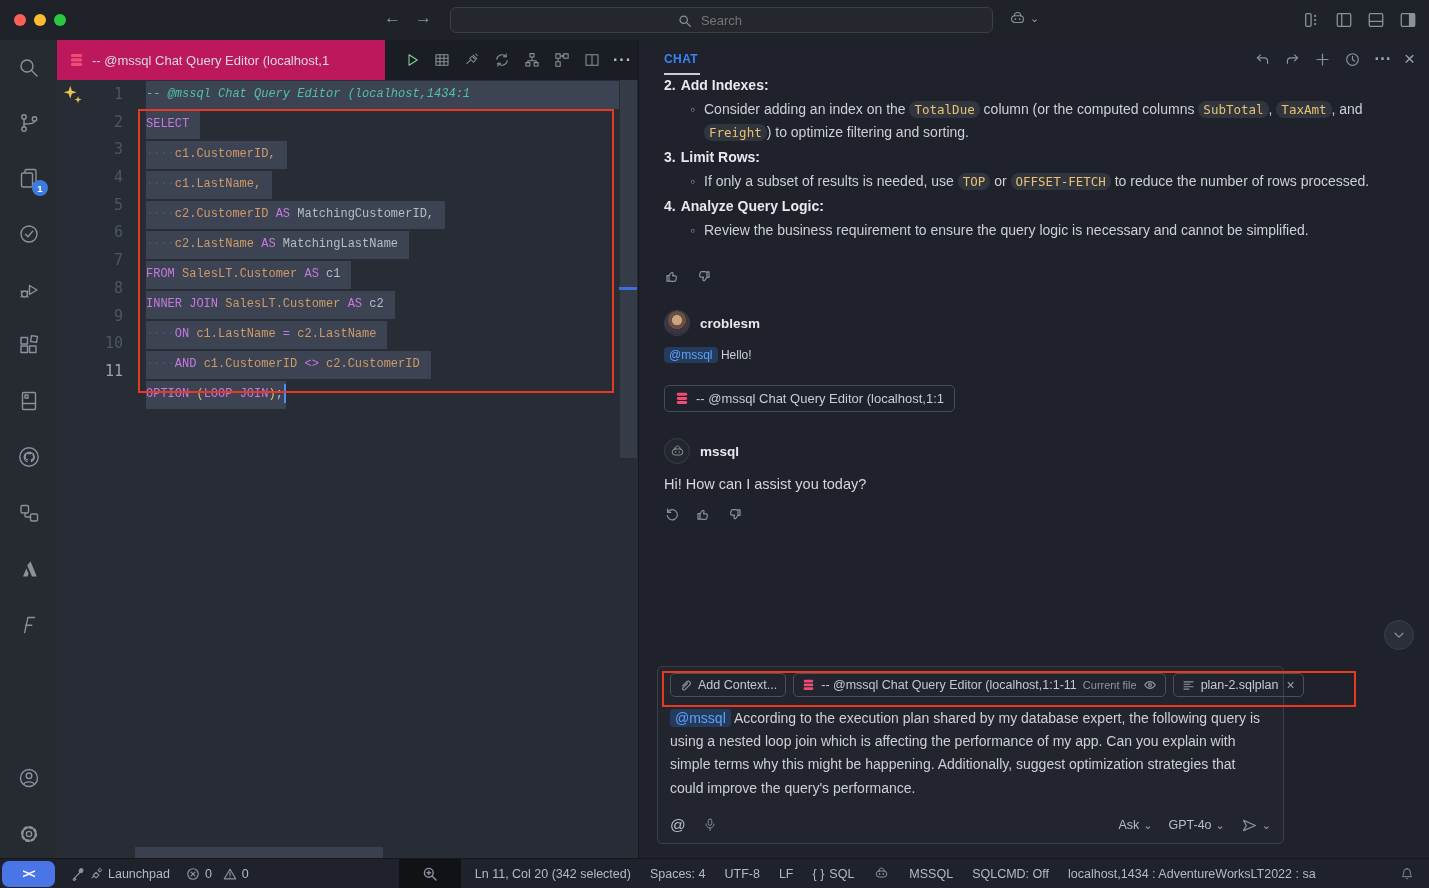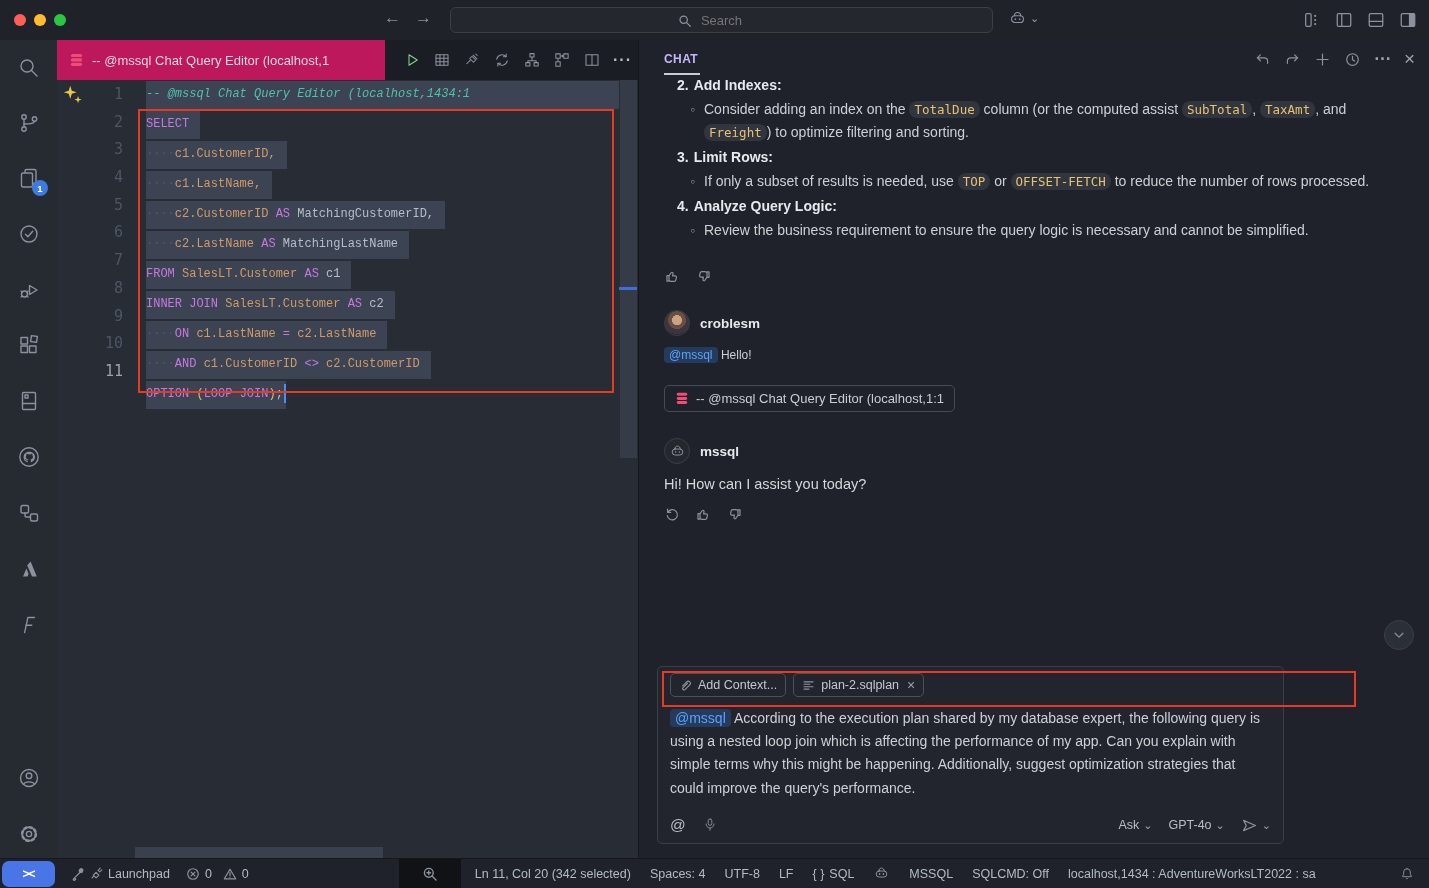--- a/index.html
+++ b/index.html
@@ -59,28 +59,28 @@
   .vscroll { position:absolute; left:563px; top:0; width:17px; height:378px; background:rgba(90,99,117,.28); }
   .cursor-mark { position:absolute; left:562px; top:207px; width:18px; height:3px; background:#3f6ed8; }
   .hscroll { position:absolute; left:78px; top:767px; width:248px; height:11px; background:#3a404d; }
   .annotation { position:absolute; border:2px solid #e83a22; pointer-events:none; z-index:6; }
   .anno-code { left:81px; top:29px; width:476px; height:284px; }
 
   
   .chatpanel { position:absolute; left:638px; top:40px; width:791px; height:818px; background:#1f222a;
                border-left:1px solid #15181d; }
   .chathead { position:absolute; left:0; top:0; width:100%; height:40px; background:#1f222a; z-index:3; }
-  .chathead .label { position:absolute; left:25px; top:12px; font-size:12px; font-weight:bold; letter-spacing:.4px; color:#c4b5fd; }
+  .chathead .label { position:absolute; left:25px; top:12px; font-size:12px; font-weight:bold; letter-spacing:.4px; color:#3b82f6; }
   .chathead .underline { position:absolute; left:25px; top:33px; width:36px; height:2px; background:#c9ccd3; }
   .chathead .acts { position:absolute; right:14px; top:10px; display:flex; gap:13px; align-items:center; color:#9aa1ac; }
   .x-ico { font-size:19px; line-height:18px; color:#9aa1ac; }
   .e-ico { font-size:17px; line-height:18px; color:#9aa1ac; font-weight:bold; }
 
   .chat-scroll { position:absolute; left:25px; top:32px; width:749px; z-index:1; font-size:14px; color:#ccd0d6; }
-  .chat-li { line-height:21px; margin-top:3px; font-weight:bold; color:#e6e9ed;margin-left:13px; }
+  .chat-li { line-height:21px; margin-top:3px; font-weight:bold; color:#e6e9ed; }
   .chat-li .li-num { margin-right:5px; }
   .chat-bullet { display:flex; margin-top:2px; line-height:22px; }
   .bullet-dot { width:14px; margin-left:26px; color:#8a9099; flex:none; }
   .bullet-text { width:696px; }
   .inline-code { font-family:"DejaVu Sans Mono",monospace; font-size:12.5px; background:#31353d; color:#e8c074;
                  padding:1px 5px; border-radius:8px; }
   .fbrow { position:absolute; left:25px; top:228px; display:flex; gap:14px; color:#a6adb8; }
   .userrow { position:absolute; left:25px; top:270px; display:flex; align-items:center; gap:10px; }
   .avatar { width:26px; height:26px; border-radius:50%; }
   .avatar-photo { background:radial-gradient(circle at 50% 38%, #caa284 0 26%, #6b4f3e 27% 46%, #3c3440 47% 72%, #23242c 73%); border:1px solid #3a3f46; }
@@ -320,21 +320,21 @@
     <div class="annotation anno-code"></div>
   </div>
 
   <div class="chatpanel">
 
     <div class="chat-scroll">
       <div id="chat-list">
           <div class="chat-li"><span class="li-num">2.</span><span>Add Indexes:</span></div>
           <div class="chat-bullet">
             <span class="bullet-dot">◦</span>
-            <span class="bullet-text"><span>Consider adding an index on the </span><span class="inline-code">TotalDue</span><span> column (or the computed assist </span><span class="inline-code">SubTotal</span><span>, </span><span class="inline-code">TaxAmt</span><span>, and </span><span class="inline-code">Freight</span><span>) to optimize filtering and sorting.</span></span>
+            <span class="bullet-text"><span>Consider adding an index on the </span><span class="inline-code">TotalDue</span><span> column (or the computed columns </span><span class="inline-code">SubTotal</span><span>, </span><span class="inline-code">TaxAmt</span><span>, and </span><span class="inline-code">Freight</span><span>) to optimize filtering and sorting.</span></span>
           </div>
           <div class="chat-li"><span class="li-num">3.</span><span>Limit Rows:</span></div>
           <div class="chat-bullet">
             <span class="bullet-dot">◦</span>
             <span class="bullet-text"><span>If only a subset of results is needed, use </span><span class="inline-code">TOP</span><span> or </span><span class="inline-code">OFFSET-FETCH</span><span> to reduce the number of rows processed.</span></span>
           </div>
           <div class="chat-li"><span class="li-num">4.</span><span>Analyze Query Logic:</span></div>
           <div class="chat-bullet">
             <span class="bullet-dot">◦</span>
             <span class="bullet-text"><span>Review the business requirement to ensure the query logic is necessary and cannot be simplified.</span></span>
@@ -425,20 +425,33 @@
 
     <div class="inputbox">
       <div class="chiprow">
         <div class="chip">
           <svg class="ic" width="13" height="13" viewBox="0 0 16 16">
               <path d="M4.5 8.5l5-5a2.6 2.6 0 0 1 3.7 3.7l-5.8 5.8a1.7 1.7 0 0 1-2.4-2.4l5.4-5.4"></path>
             </svg>
           <span>Add Context...</span>
         </div>
         <div class="chip">
+          <svg width="13" height="14" viewBox="0 0 16 16">
+              <rect x="2" y="1.5" width="12" height="3.4" rx="1.7" fill="#ef4d78"></rect>
+              <rect x="2" y="6.2" width="12" height="3.4" rx="1.7" fill="#ef4d78"></rect>
+              <rect x="2" y="10.9" width="12" height="3.4" rx="1.7" fill="#ef4d78"></rect>
+            </svg>
+          <span>-- @mssql Chat Query Editor (localhost,1:1-11</span>
+          <span class="sub">Current file</span>
+          <svg class="ic" width="14" height="14" viewBox="0 0 16 16">
+              <path d="M2 8s2.4-3.8 6-3.8S14 8 14 8s-2.4 3.8-6 3.8S2 8 2 8z"></path>
+              <circle cx="8" cy="8" r="1.6"></circle>
+            </svg>
+        </div>
+        <div class="chip">
           <svg class="ic" width="13" height="13" viewBox="0 0 16 16">
               <path d="M2.5 3.5h11M2.5 6.5h7M2.5 9.5h11M2.5 12.5h6"></path>
             </svg>
           <span>plan-2.sqlplan</span>
           <span class="x">×</span>
         </div>
       </div>
       <div class="inputmsg">
         <span class="mention">@mssql</span><span> According to the execution plan shared by my database expert, the following query is using a nested loop join which is affecting the performance of my app. Can you explain with simple terms why this might be happening. Additionally, suggest optimization strategies that could improve the query's performance.</span>
       </div>

